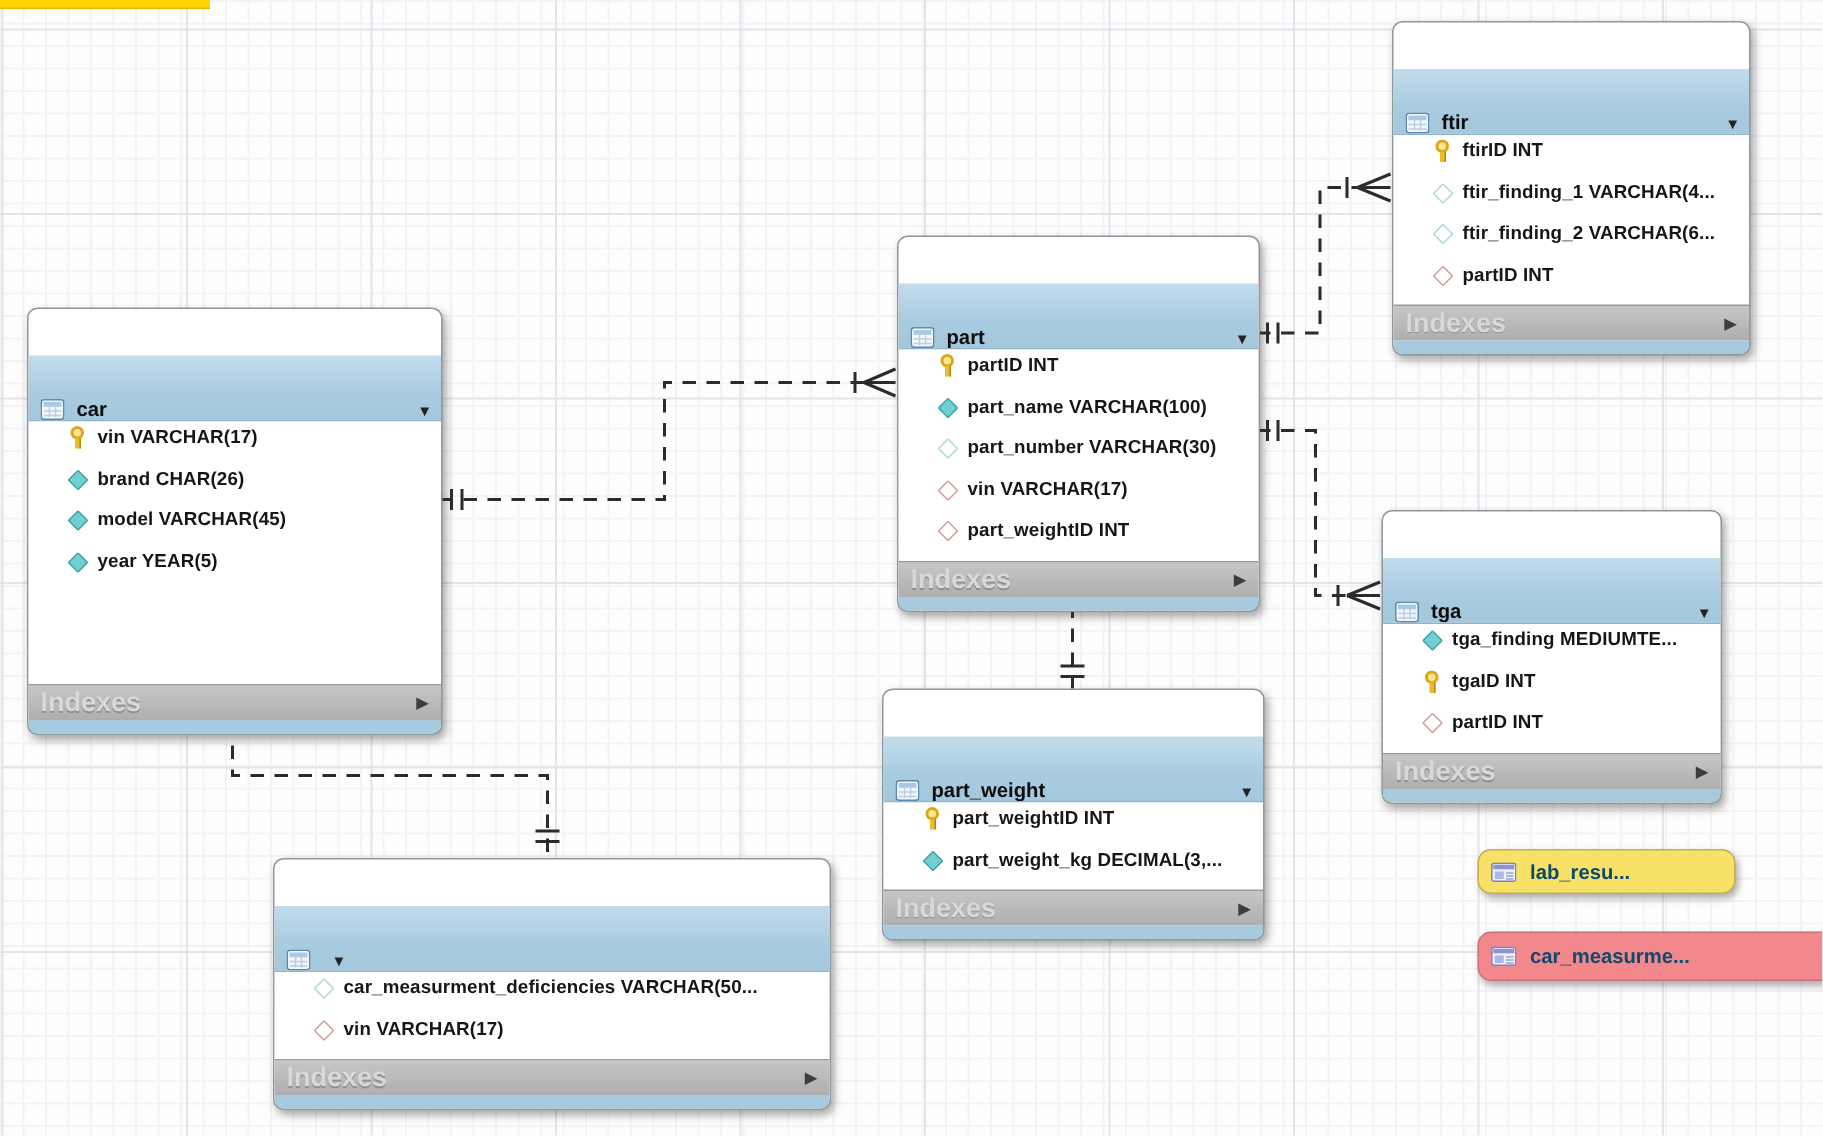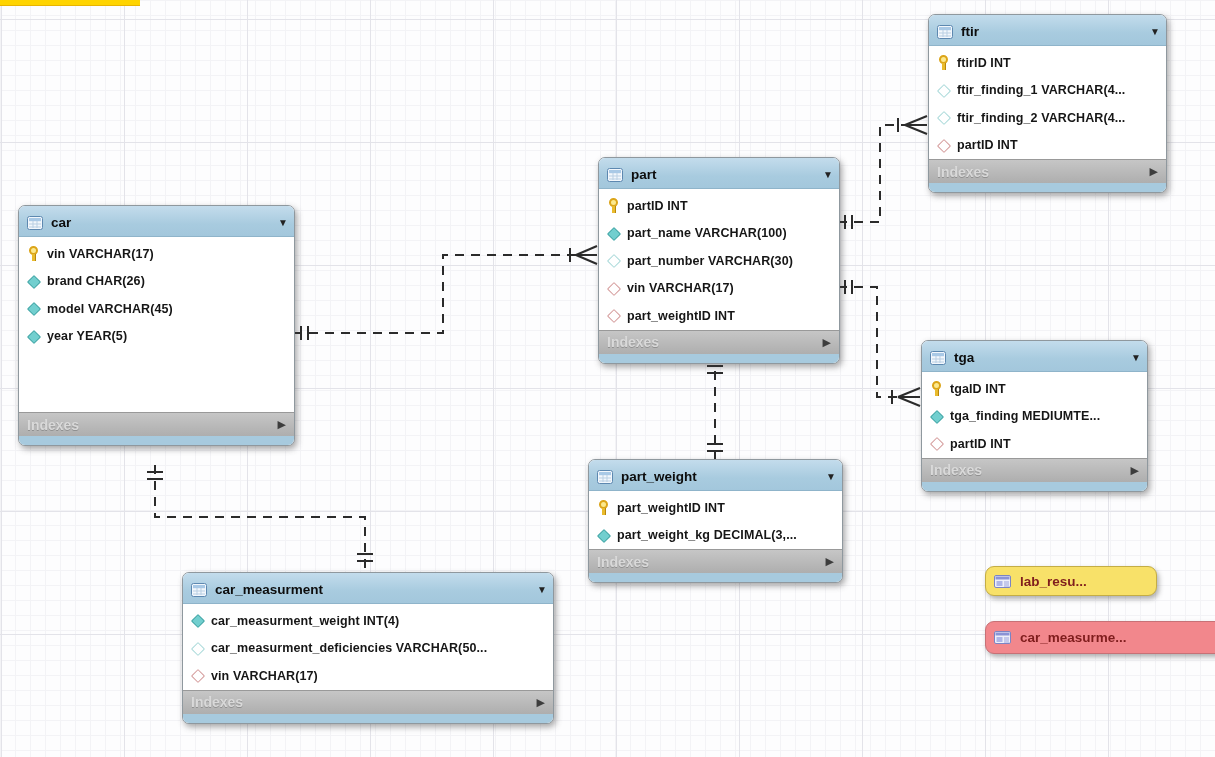--- a/index.html
+++ b/index.html
@@ -15,45 +15,45 @@
   .top-accent{position:absolute;left:0;top:0;width:140px;height:5px;background:#ffd400;border-bottom:1px solid #e8b400;}
 
   
   #conn-svg{position:absolute;left:0;top:0;width:1215px;height:757px;}
   .relline{fill:none;stroke:#2b2b2b;stroke-width:2;stroke-dasharray:9 7;}
   .relmark{stroke:#2b2b2b;stroke-width:2;}
 
   
   .table{position:absolute;background:#fff;border:1px solid #8f989e;border-radius:7px;
     box-shadow:2px 3px 6px rgba(60,60,60,.45);overflow:hidden;}
-  .thead{height:27px;display:flex;align-items:center;padding:3px 6px 0 8px;
-    background:linear-gradient(#c3dcec,#a8cbdf 60%,#a3c7dc);border-bottom:1px solid #8fb4ca;}
+  .thead{height:27px;display:flex;align-items:flex-end;padding:16px 6px 0 8px;
+    background:linear-gradient(#c3dcec,#a8cbdf 60%,#a3c7dc);border-bottom:1px solid #8fb4ca;margin-top:31px;}
   .ticon{display:inline-flex;margin-right:8px;}
   .ttitle{font-size:13.5px;font-weight:bold;color:#0d0d0d;flex:1 1 auto;white-space:nowrap;overflow:hidden;}
   .tcaret{font-size:10px;color:#222;margin-left:6px;}
   .tbody{padding-top:3px;background:#fff;}
-  .trow{height:27.5px;display:flex;align-items:center;padding:0 6px 0 7px;white-space:nowrap;overflow:hidden;}
+  .trow{height:27.5px;display:flex;padding:0 6px 0 25px;white-space:nowrap;overflow:hidden;}
   .ctext{font-size:12.5px;font-weight:600;color:#161616;letter-spacing:.1px;}
   .cicon{position:relative;width:15px;height:15px;flex:0 0 15px;margin-right:6px;}
   .cicon.key::before{content:"";position:absolute;left:3px;top:0;width:5px;height:5px;border:2px solid #dca519;border-radius:50%;background:#fce98e;}
   .cicon.key::after{content:"";position:absolute;left:6px;top:8px;width:3px;height:7px;background:#e9bb2d;border-right:1px solid #b8860b;}
   .cicon.notnull::before{content:"";position:absolute;left:3px;top:3px;width:8px;height:8px;transform:rotate(45deg);background:#72cfcf;border:1px solid #3aa3a3;border-radius:1px;}
   .cicon.nullable::before{content:"";position:absolute;left:3px;top:3px;width:8px;height:8px;transform:rotate(45deg);background:#fff;border:1.5px solid #a9d9d9;border-radius:1px;}
   .cicon.fk::before{content:"";position:absolute;left:3px;top:3px;width:8px;height:8px;transform:rotate(45deg);background:#fff;border:1.5px solid #d49a9a;border-radius:1px;}
   .tfoot{height:23px;display:flex;align-items:center;padding:0 8px;
     background:linear-gradient(#c6c6c6,#aeaeae);border-top:1px solid #999;}
-  .flabel{font-size:14px;font-weight:bold;color:#d9d9d9;flex:1 1 auto;text-shadow:0 1px 0 rgba(90,90,90,.4);}
+  .flabel{font-size:18px;font-weight:bold;color:#d9d9d9;flex:1 1 auto;text-shadow:0 1px 0 rgba(90,90,90,.4);}
   .farrow{font-size:11px;color:#3d3d3d;}
   .tstrip{height:9px;background:#a7cadе;background:#a7cade;}
 
   
   .shape{position:absolute;display:flex;align-items:center;padding:0 10px 0 8px;border-radius:9px;
     border:1px solid rgba(120,110,70,.55);box-shadow:2px 3px 5px rgba(60,60,60,.4);}
   .sicon{display:inline-flex;margin-right:9px;}
-  .slabel{font-size:13.5px;font-weight:bold;color:#7f1d1d;white-space:nowrap;overflow:hidden;}
+  .slabel{font-size:13.5px;font-weight:bold;color:#0c4a6e;white-space:nowrap;overflow:hidden;}
 </style>
 </head>
 <body>
 
 <div class="canvas">
   <div class="top-accent"></div>
   <svg id="conn-svg">
       <g>
         <path class="relline" d="M293 333 L443 333 L443 255 L576 255"></path>
         <line class="relmark" x1="301" y1="326" x2="301" y2="340"></line>
@@ -201,21 +201,21 @@
     <span class="ctext">ftirID INT</span>
   </div>
 
   <div class="trow">
     <span class="cicon nullable"></span>
     <span class="ctext">ftir_finding_1 VARCHAR(4...</span>
   </div>
 
   <div class="trow">
     <span class="cicon nullable"></span>
-    <span class="ctext">ftir_finding_2 VARCHAR(4...</span>
+    <span class="ctext">ftir_finding_2 VARCHAR(6...</span>
   </div>
 
 
   <div class="trow">
     <span class="cicon fk"></span>
     <span class="ctext">partID INT</span>
   </div>
 
 </div>
     <div class="tfoot">
@@ -232,30 +232,30 @@
           <rect x="0.5" y="0.5" width="15" height="13" rx="2" fill="#f2f7fc" stroke="#5d88b0"></rect>
           <rect x="2" y="2" width="12" height="3.2" fill="#a9c9e6"></rect>
           <path d="M2 8 H14 M2 11 H14 M6 5 V12 M10 5 V12" stroke="#b9cfe3" stroke-width="1" fill="none"></path>
         </svg>
       </span>
       <span class="ttitle">tga</span>
       <span class="tcaret">▼</span>
     </div>
     <div class="tbody">
   <div class="trow">
+    <span class="cicon notnull"></span>
+    <span class="ctext">tga_finding MEDIUMTE...</span>
+  </div>
+
+  <div class="trow">
     <span class="cicon key"></span>
     <span class="ctext">tgaID INT</span>
   </div>
 
   <div class="trow">
-    <span class="cicon notnull"></span>
-    <span class="ctext">tga_finding MEDIUMTE...</span>
-  </div>
-
-  <div class="trow">
     <span class="cicon fk"></span>
     <span class="ctext">partID INT</span>
   </div>
 </div>
     <div class="tfoot">
       <span class="flabel">Indexes</span>
       <span class="farrow">▶</span>
     </div>
     <div class="tstrip"></div>
   </div>
@@ -292,29 +292,24 @@
 
   <div class="table" style="left: 182px; top: 572px; width: 370px;">
     <div class="thead">
       <span class="ticon">
         <svg width="16" height="14" viewBox="0 0 16 14">
           <rect x="0.5" y="0.5" width="15" height="13" rx="2" fill="#f2f7fc" stroke="#5d88b0"></rect>
           <rect x="2" y="2" width="12" height="3.2" fill="#a9c9e6"></rect>
           <path d="M2 8 H14 M2 11 H14 M6 5 V12 M10 5 V12" stroke="#b9cfe3" stroke-width="1" fill="none"></path>
         </svg>
       </span>
-      <span class="ttitle">car_measurment</span>
-      <span class="tcaret">▼</span>
-    </div>
-    <div class="tbody">
-
-  <div class="trow">
-    <span class="cicon notnull"></span>
-    <span class="ctext">car_measurment_weight INT(4)</span>
-  </div>
+      <span class="tcaret">▼</span>
+    </div>
+    <div class="tbody">
+
 
   <div class="trow">
     <span class="cicon nullable"></span>
     <span class="ctext">car_measurment_deficiencies VARCHAR(50...</span>
   </div>
 
   <div class="trow">
     <span class="cicon fk"></span>
     <span class="ctext">vin VARCHAR(17)</span>
   </div>

